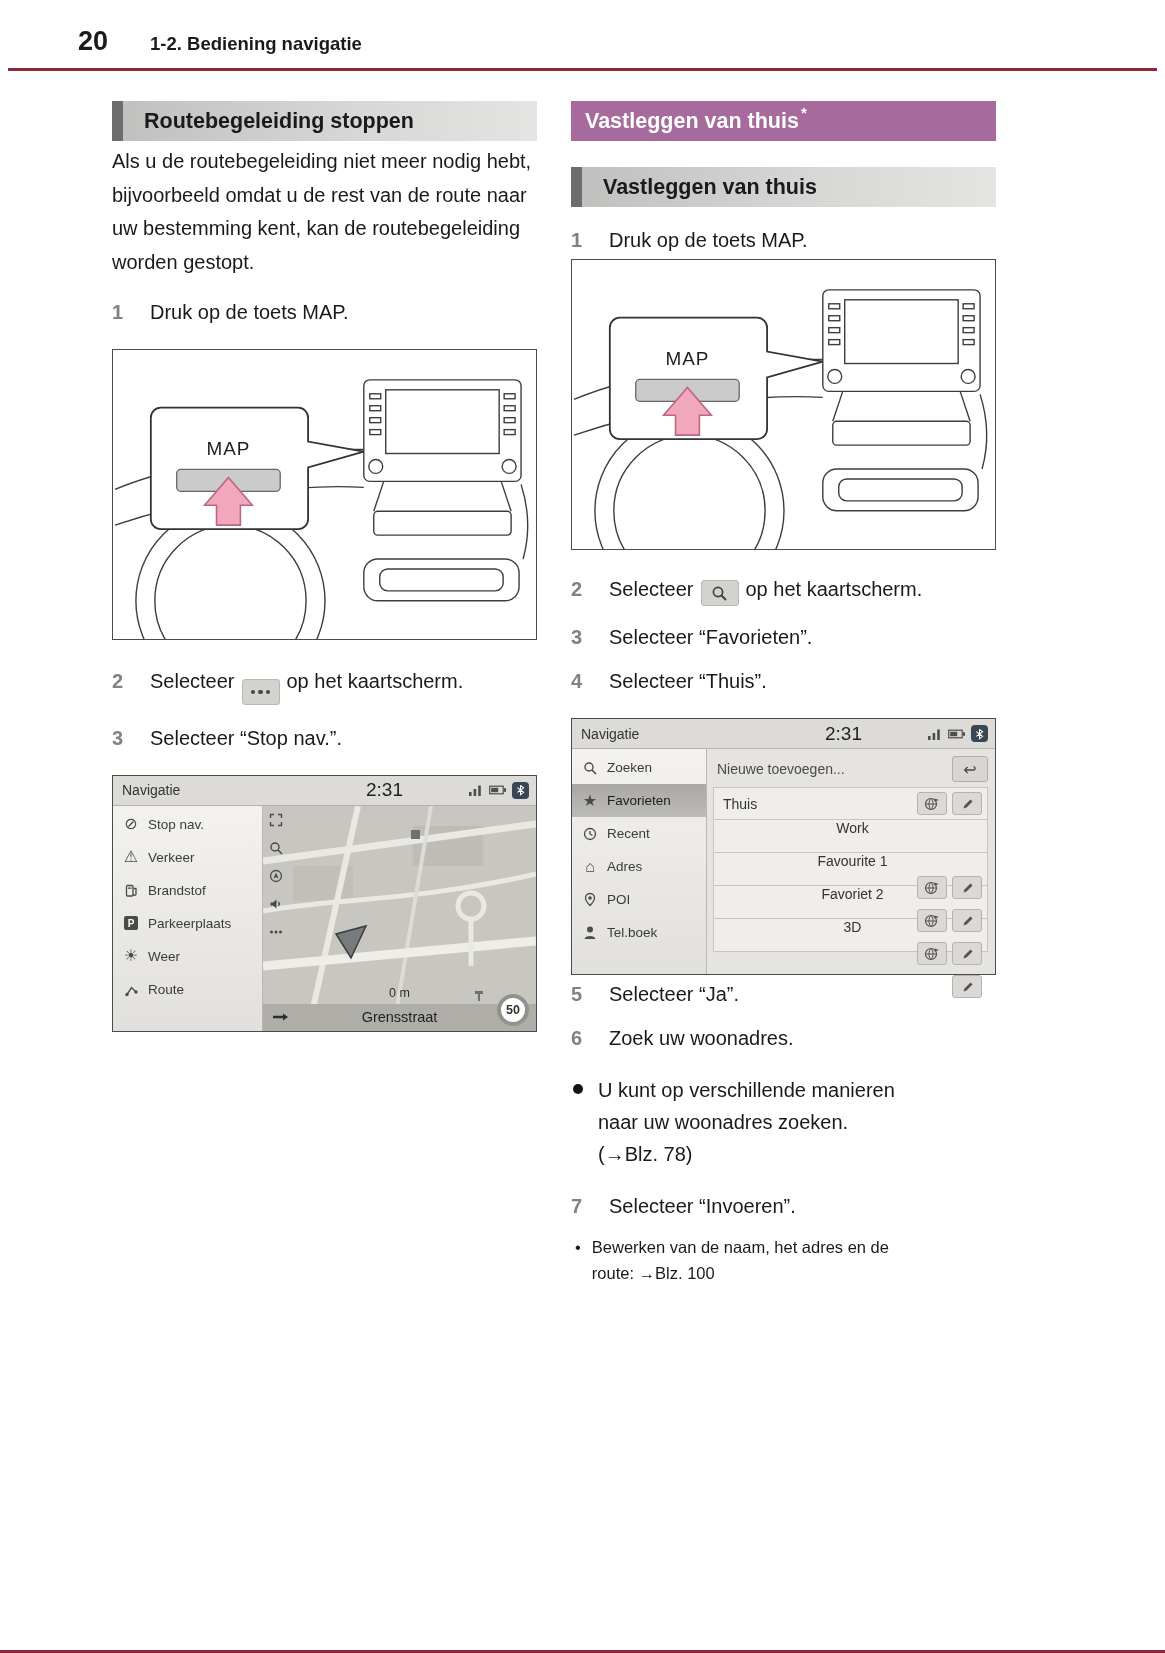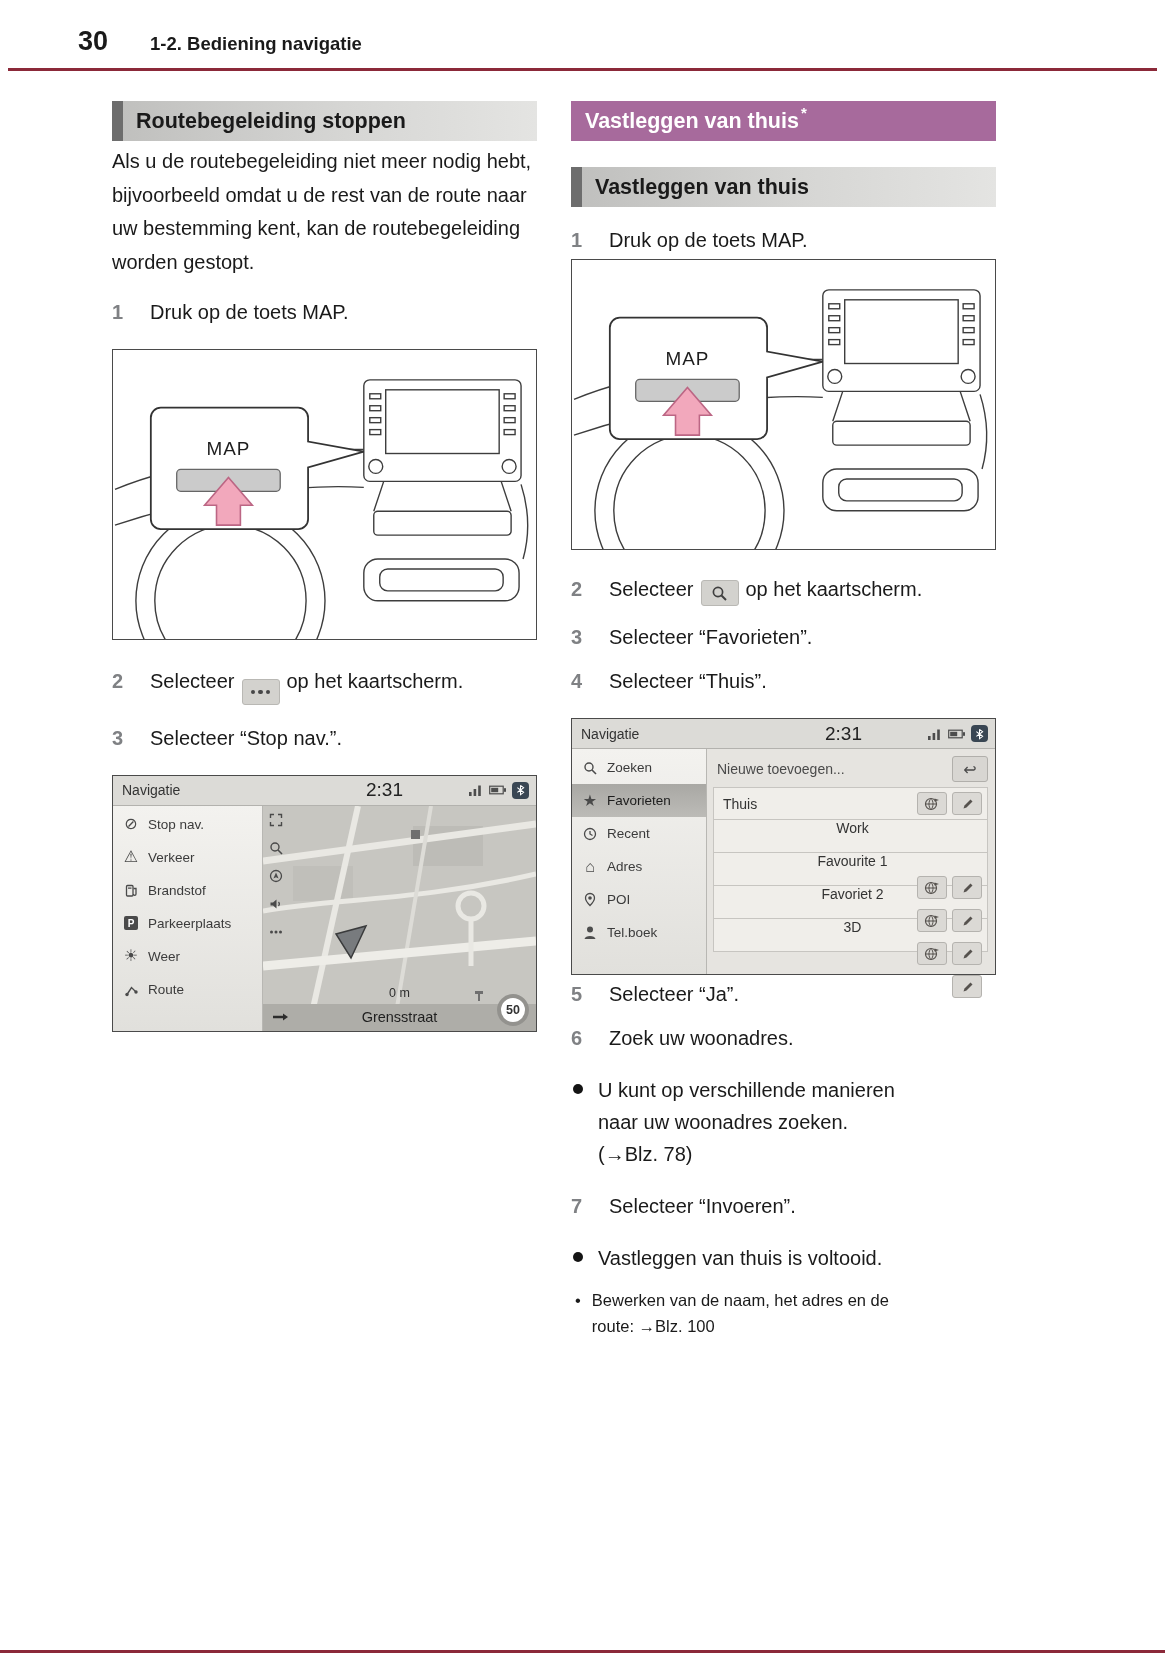--- a/index.html
+++ b/index.html
@@ -16,21 +16,21 @@
   .bottom-rule { position:absolute; bottom:0; left:0; right:0; height:3px; background:#8b2939; }
 
   
   .cols { display:flex; gap:34px; padding-left:112px; margin-top:30px; }
   .col { width:425px; }
 
   
   .gray-heading { display:flex; align-items:stretch; height:40px;
     background:linear-gradient(90deg,#bfbfbd 0%, #d6d6d4 55%, #e4e4e2 100%); }
   .gray-heading .bar { width:11px; background:#6d6d6d; }
-  .gray-heading .txt { display:flex; align-items:center; padding-left:13px; font-size:21.5px; font-weight:bold; }
+  .gray-heading .txt { display:flex; align-items:center; padding-left:13px; font-size:21.5px; font-weight:bold;margin-left:8px; }
   .purple-heading { height:40px; background:#a76a9c; color:#fff; display:flex; align-items:center;
     padding-left:14px; font-size:21.5px; font-weight:bold; }
   .ph-ast { font-size:15px; position:relative; top:-9px; margin-left:2px; }
 
   
   .para { font-size:20px; line-height:1.68; }
   .step { display:flex; font-size:20px; line-height:1.5; }
   .step-num { flex:0 0 38px; font-weight:bold; color:#7f8184; }
   .step-text { flex:1; }
   .chip { display:inline-flex; align-items:center; justify-content:center; width:38px; height:26px;
@@ -130,21 +130,21 @@
       <text x="116" y="106" text-anchor="middle" font-size="19" letter-spacing="1" fill="#1e1e1e" stroke="none" font-family="Liberation Sans, sans-serif">MAP</text>
       <rect x="64" y="120" width="104" height="22" rx="4" fill="#cbcbcb" stroke="#666" stroke-width="1.3"></rect>
       <polygon points="104,176 128,176 128,156 140,156 116,128 92,156 104,156" fill="#f2a8bc" stroke="#bc6684" stroke-width="1.6"></polygon>
     </g>
   </defs>
 </svg>
 
 <div class="page">
 
   <div class="hdr">
-    <span class="pg-num">30</span>
+    <span class="pg-num">20</span>
     <span class="pg-sec">1-2. Bediening navigatie</span>
   </div>
   <div class="top-rule"></div>
 
   <div class="cols">
 
     <div class="col">
 
       <div class="gray-heading">
         <span class="bar"></span>
@@ -526,24 +526,20 @@
         <p class="pre">U kunt op verschillende manieren
 naar uw woonadres zoeken.
 (→Blz. 78)</p>
       </div>
 
       <div class="step mt12">
         <span class="step-num">7</span>
         <span class="step-text">Selecteer “Invoeren”.</span>
       </div>
 
-      <div class="bullet mt12">
-        <span class="dot"></span>
-        <p class="pre">Vastleggen van thuis is voltooid.</p>
-      </div>
 
       <div class="note mt14">
         <span class="ndot">•</span>
         <p class="pre">Bewerken van de naam, het adres en de
 route: →Blz. 100</p>
       </div>
 
     </div>
   </div>
 

